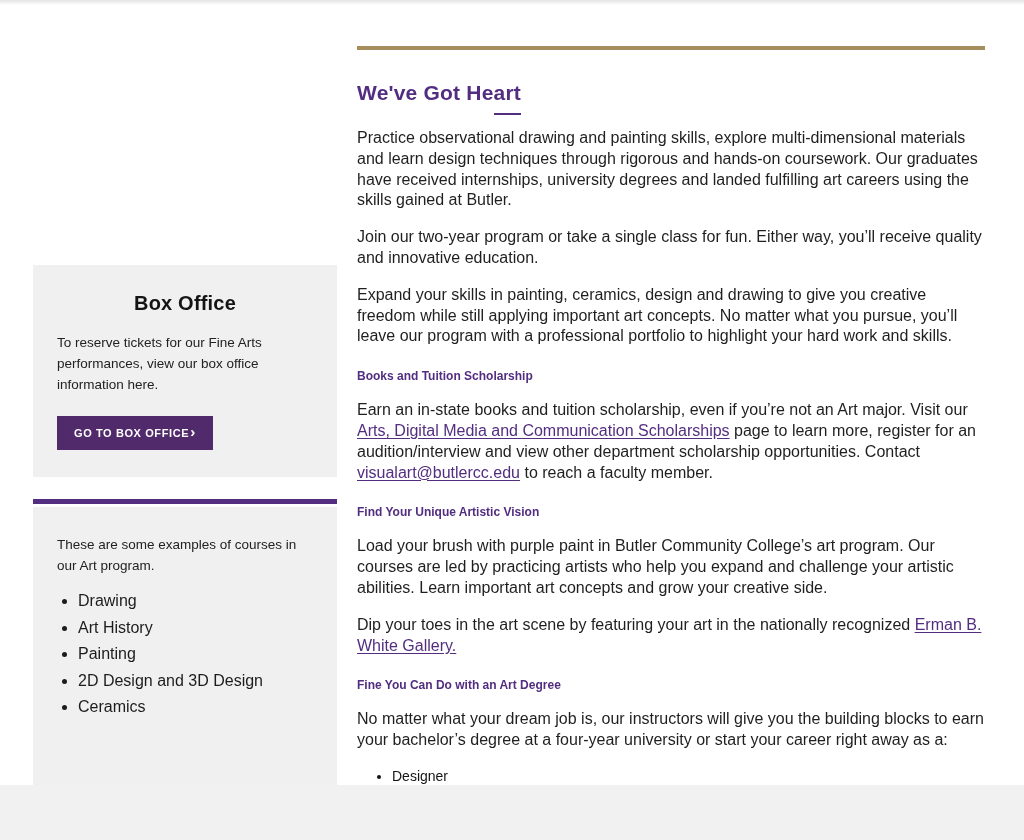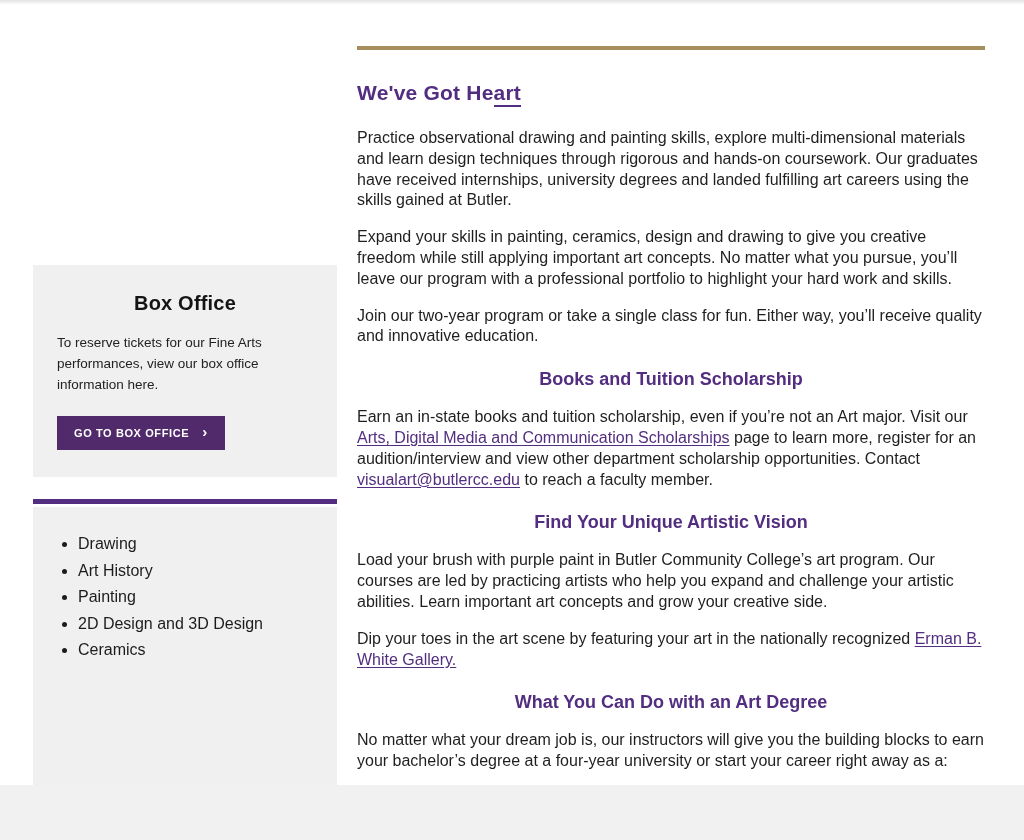--- a/index.html
+++ b/index.html
@@ -43,21 +43,21 @@
     font-size:20px;font-weight:bold;color:#141414;
     letter-spacing:.2px;
     margin:0 0 17px 0;
     text-align:center;
   }
   .panel p{
     font-size:13.5px;line-height:21px;color:#222;
     margin:0 0 21px 0;
   }
   .btn{
-    display:inline-flex;align-items:center;gap:13px;
+    display:inline-flex;align-items:center;gap:1px;
     background:var(--button-purple);
     color:#fff;border:none;cursor:pointer;
     font-family:inherit;
     font-size:11px;font-weight:bold;letter-spacing:.6px;
     padding:11px 17px 11px 17px;
   }
   .btn .chev{
     font-size:15px;line-height:10px;font-weight:bold;
     position:relative;top:-1px;
   }
@@ -80,30 +80,29 @@
   .main{
     position:absolute;left:357px;top:46px;width:628px;
   }
   .gold-bar{height:4px;background:var(--gold-bar);}
   .main h1{
     font-size:21px;font-weight:bold;color:var(--brand-purple);
     margin:31px 0 23px 0;letter-spacing:.2px;
   }
   .main h1 .u{
     border-bottom:2px solid var(--brand-purple);
-    padding-bottom:1px;
+    padding-bottom:9px;
   }
   .main p{
     font-size:16px;line-height:20.8px;color:var(--text-dark);
     margin:0 0 16px 0;
   }
   .main h2{
-    font-size:18px;font-weight:bold;color:var(--brand-purple);
+    font-size:12px;font-weight:bold;color:var(--brand-purple);
     margin:22px 0 17px 0;
-    text-align:center;
   }
   .main a{
     color:var(--brand-purple);
     text-decoration:underline;
     text-underline-offset:2px;
     cursor:pointer;
   }
   .main ul{
     margin:3px 0 0 0;padding:0 0 0 35px;list-style:disc;
   }
@@ -126,49 +125,50 @@
       <p>To reserve tickets for our Fine Arts performances, view our box office information here.</p>
       <button class="btn">
         <span>GO TO BOX OFFICE</span>
         <span class="chev">›</span>
       </button>
     </section>
 
     <div class="side-divider"></div>
 
     <section class="panel classes">
+      <p>These are some examples of courses in our Art program.</p>
       <ul>
         <li>Drawing</li>
         <li>Art History</li>
         <li>Painting</li>
         <li>2D Design and 3D Design</li>
         <li>Ceramics</li>
       </ul>
     </section>
 
   </aside>
 
   <main class="main">
 
     <div class="gold-bar"></div>
 
     <h1><span>We've Got He</span><span class="u">art</span></h1>
 
     <p>Practice observational drawing and painting skills, explore multi-dimensional materials and learn design techniques through rigorous and hands-on coursework. Our graduates have received internships, university degrees and landed fulfilling art careers using the skills gained at Butler.</p>
+    <p>Join our two-year program or take a single class for fun. Either way, you’ll receive quality and innovative education.</p>
     <p>Expand your skills in painting, ceramics, design and drawing to give you creative freedom while still applying important art concepts. No matter what you pursue, you’ll leave our program with a professional portfolio to highlight your hard work and skills.</p>
-    <p>Join our two-year program or take a single class for fun. Either way, you’ll receive quality and innovative education.</p>
 
     <h2>Books and Tuition Scholarship</h2>
     <p><span>Earn an in-state books and tuition scholarship, even if you’re not an Art major. Visit our </span><a>Arts, Digital Media and Communication Scholarships</a><span> page to learn more, register for an audition/interview and view other department scholarship opportunities. Contact </span><a>visualart@butlercc.edu</a><span> to reach a faculty member.</span></p>
 
     <h2>Find Your Unique Artistic Vision</h2>
     <p>Load your brush with purple paint in Butler Community College’s art program. Our courses are led by practicing artists who help you expand and challenge your artistic abilities. Learn important art concepts and grow your creative side.</p>
     <p><span>Dip your toes in the art scene by featuring your art in the nationally recognized </span><a>Erman B. White Gallery.</a></p>
 
-    <h2>What You Can Do with an Art Degree</h2>
+    <h2>Fine You Can Do with an Art Degree</h2>
     <p>No matter what your dream job is, our instructors will give you the building blocks to earn your bachelor’s degree at a four-year university or start your career right away as a:</p>
     <ul>
       <li>Designer</li>
       <li>Ceramic artist</li>
       <li>Illustrator</li>
     </ul>
 
   </main>
 
   <div class="footer"></div>

